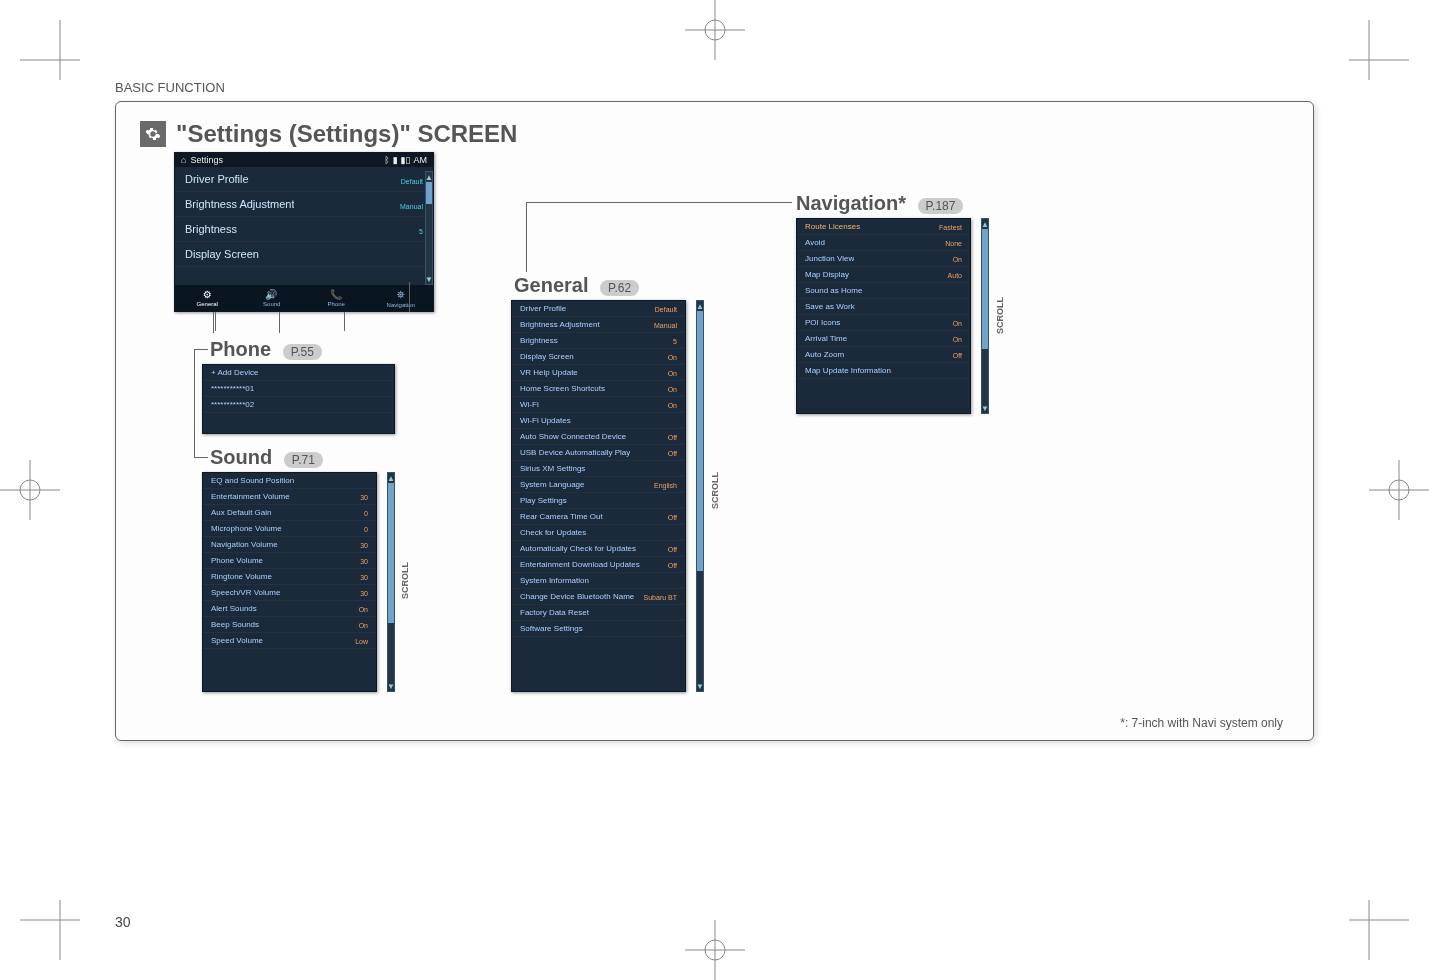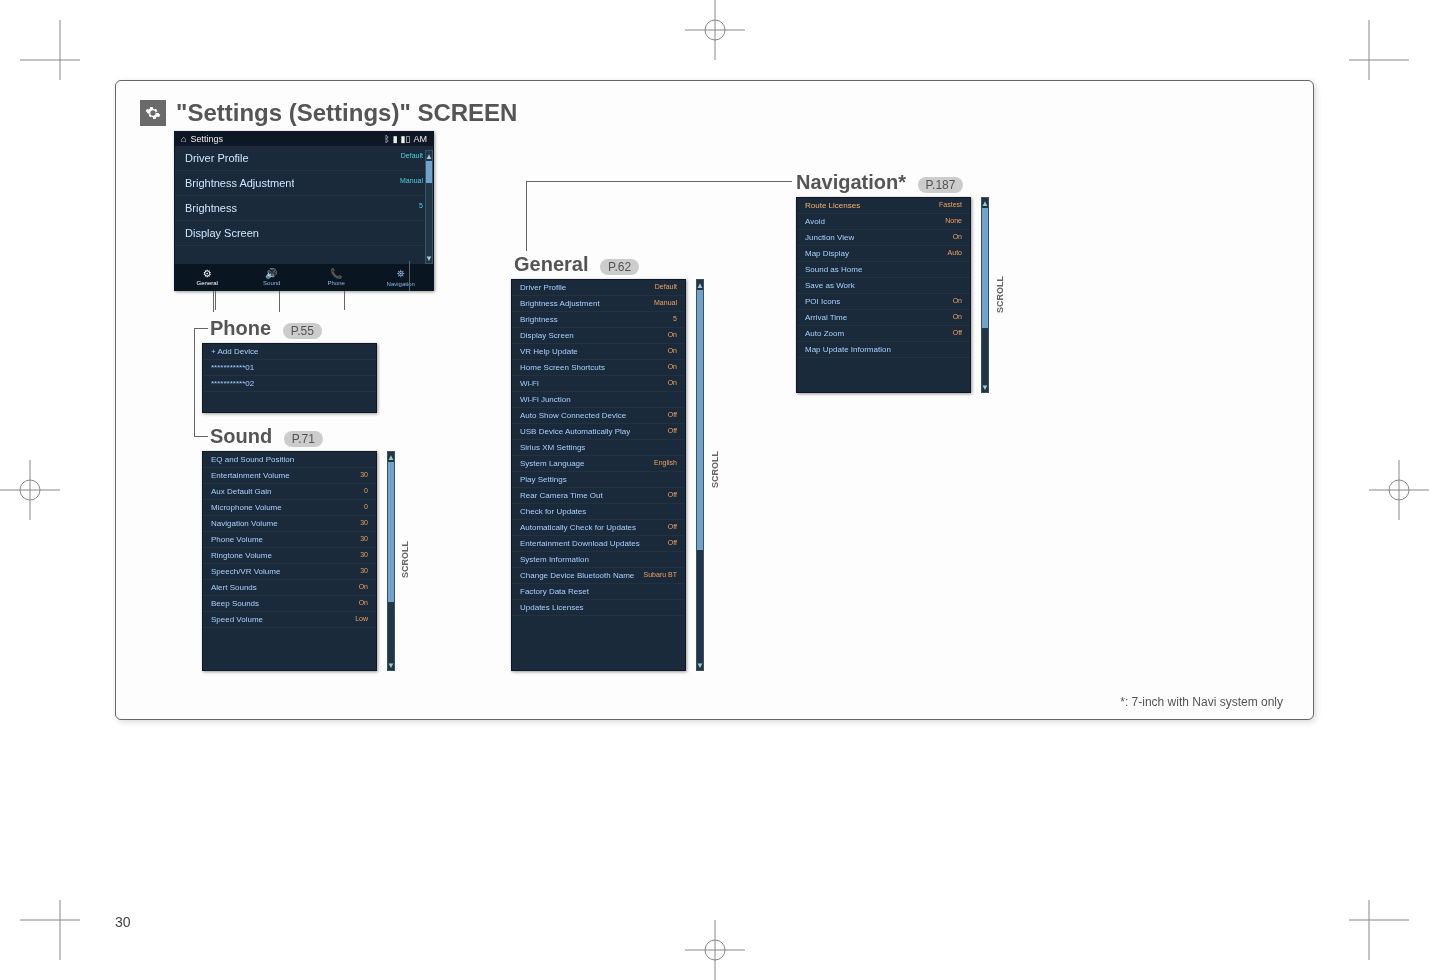--- a/index.html
+++ b/index.html
@@ -57,21 +57,21 @@
     color: #cfe6ff;
     font-size: 8px;
     border: 1px solid #0e1724;
     box-shadow: 1px 1px 3px rgba(0,0,0,0.4);
   }
   .panel .topbar {
     display:flex; justify-content:space-between; align-items:center;
     background:#0e1724; color:#eee; padding:2px 6px; font-size:9px;
   }
   .panel-row {
-    display:flex; justify-content:space-between; align-items:flex-start;
+    display:flex; justify-content:space-between; align-items:flex-end;
     padding:3px 8px; color:#a8d0ff;
     border-bottom: 1px solid rgba(255,255,255,0.04);
   }
   .panel-row .val { color:#f0a060; font-size:7px; }
   .val-cyan { color:#4fd0e0 !important; }
   .panel-row.orange-row .lbl { color:#f5b46b; }
   .panel-row .lbl { white-space: nowrap; overflow: hidden; }
   .bottom-tabs {
     position:absolute; bottom:0; left:0; right:0; height:26px;
     display:flex; background:#0a1522;
@@ -133,20 +133,21 @@
 <svg class="cropmark cm-left" width="60" height="60">
     <circle cx="30" cy="30" r="10" stroke="#888" fill="none"></circle>
     <path d="M30 0 V60 M0 30 H60" stroke="#888" stroke-width="1"></path>
   </svg>
 <svg class="cropmark cm-right" width="60" height="60">
     <circle cx="30" cy="30" r="10" stroke="#888" fill="none"></circle>
     <path d="M30 0 V60 M0 30 H60" stroke="#888" stroke-width="1"></path>
   </svg>
 
 <div class="page-frame">
+  <div class="section-label">BASIC FUNCTION</div>
 
   <div class="main-box">
     <div class="title-row">
       <div class="title-icon">
         <svg width="16" height="16" viewBox="0 0 24 24" fill="#fff">
             <path d="M12 8a4 4 0 100 8 4 4 0 000-8zm9 4a7 7 0 01-.1 1.1l2.1 1.6-2 3.5-2.5-1a7 7 0 01-1.9 1.1l-.4 2.7h-4l-.4-2.7a7 7 0 01-1.9-1.1l-2.5 1-2-3.5 2.1-1.6A7 7 0 013 12a7 7 0 01.1-1.1L1 9.3l2-3.5 2.5 1A7 7 0 017.4 5.7L7.8 3h4l.4 2.7a7 7 0 011.9 1.1l2.5-1 2 3.5-2.1 1.6c.1.4.1.7.1 1.1z"></path>
           </svg>
       </div>
       <div class="title-text">"Settings (Settings)" SCREEN</div>
     </div>
@@ -205,21 +206,21 @@
         <div class="arrow" style="top:0;">▲</div>
         <div class="thumb" style="top:10px; height:22px;"></div>
         <div class="arrow" style="bottom:0;">▼</div>
       </div>
     </div>
 
     <div class="block-label" style="top:236px; left:94px;">
       <span>Phone</span>
       <span class="page-badge">P.55</span>
     </div>
-    <div class="panel" style="top:262px; left:86px; width:175px; height:70px;">
+    <div class="panel" style="top:262px; left:86px; width:193px; height:70px;">
       <div id="phone-rows">
           <div class="panel-row">
             <span class="lbl">+ Add Device</span>
             <span class="val val-cyan"></span>
           </div>
           <div class="panel-row">
             <span class="lbl">***********01</span>
             <span class="val val-cyan"></span>
           </div>
           <div class="panel-row">
@@ -316,21 +317,21 @@
           </div>
           <div class="panel-row">
             <span class="lbl">Home Screen Shortcuts</span>
             <span class="val">On</span>
           </div>
           <div class="panel-row">
             <span class="lbl">Wi-Fi</span>
             <span class="val">On</span>
           </div>
           <div class="panel-row">
-            <span class="lbl">Wi-Fi Junction</span>
+            <span class="lbl">Wi-Fi Updates</span>
             <span class="val"></span>
           </div>
           <div class="panel-row">
             <span class="lbl">Auto Show Connected Device</span>
             <span class="val">Off</span>
           </div>
           <div class="panel-row">
             <span class="lbl">USB Device Automatically Play</span>
             <span class="val">Off</span>
           </div>
@@ -368,21 +369,21 @@
           </div>
           <div class="panel-row">
             <span class="lbl">Change Device Bluetooth Name</span>
             <span class="val">Subaru BT</span>
           </div>
           <div class="panel-row">
             <span class="lbl">Factory Data Reset</span>
             <span class="val"></span>
           </div>
           <div class="panel-row">
-            <span class="lbl">Updates Licenses</span>
+            <span class="lbl">Software Settings</span>
             <span class="val"></span>
           </div>
         </div>
     </div>
     <div class="scrollbar-v" style="top:198px; left:580px; height:392px;">
       <div class="arrow" style="top:0;">▲</div>
       <div class="thumb" style="top:10px; height:260px;"></div>
       <div class="arrow" style="bottom:0;">▼</div>
     </div>
     <div class="scroll-label" style="top:370px; left:594px;">SCROLL</div>

